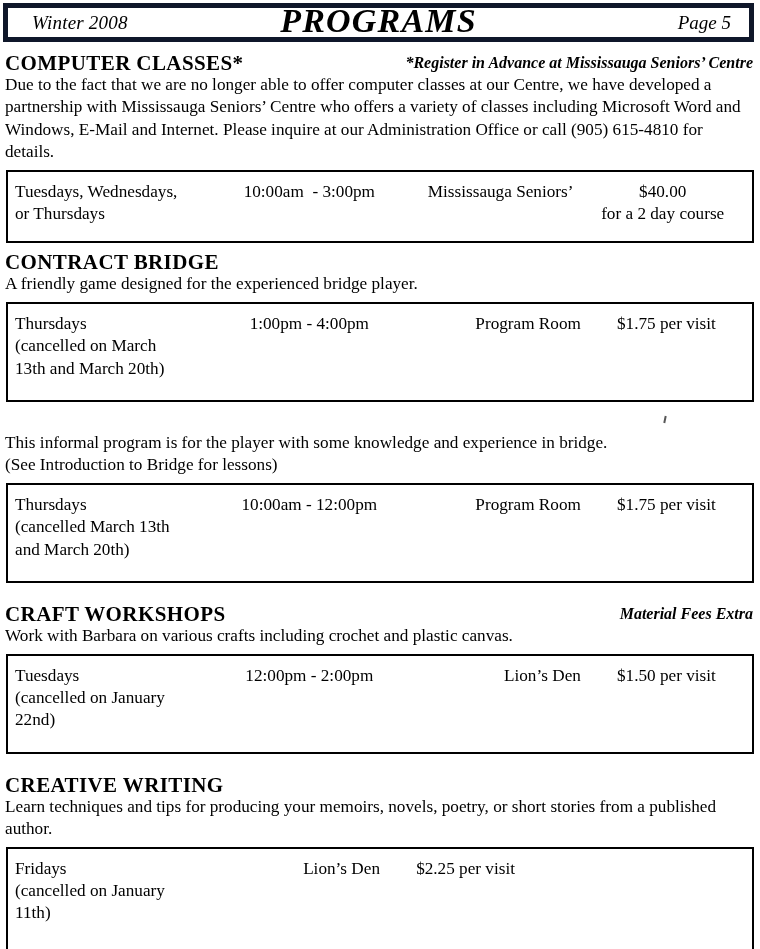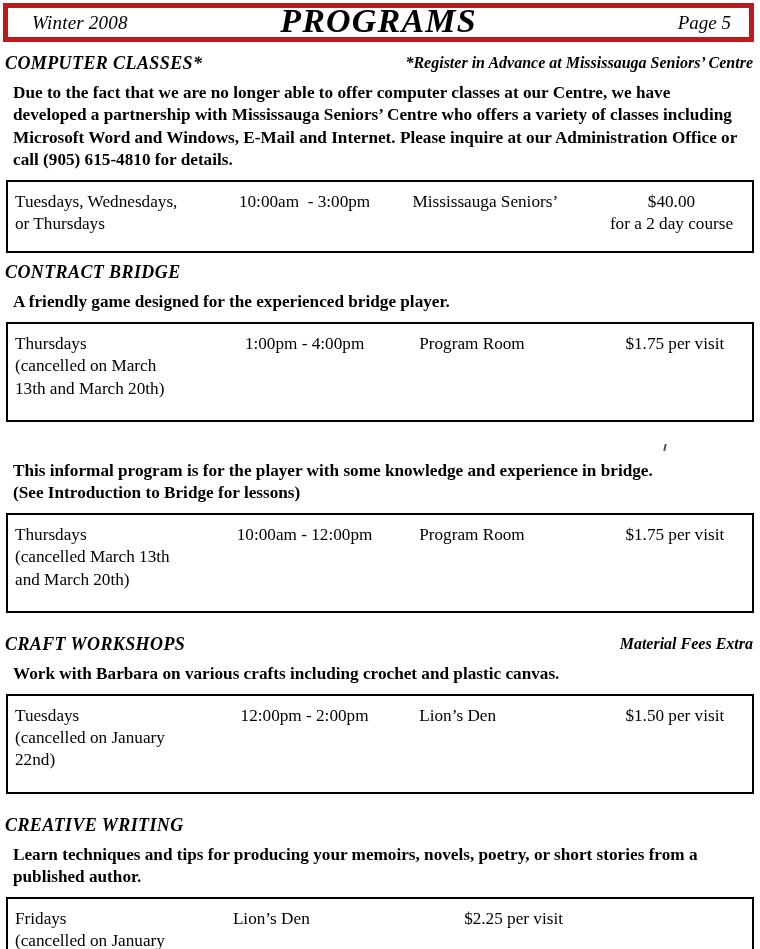--- a/index.html
+++ b/index.html
@@ -25,21 +25,21 @@
   }
 
   
   .masthead {
     position: absolute;
     left: 3px;
     top: 3px;
     width: 751px;
     height: 39px;
     box-sizing: border-box;
-    border: 5px solid #b91c1c;
+    border: 5px solid #0f172a;
     background: #ffffff;
     display: flex;
     align-items: center;
   }
   .masthead-inner {
     position: relative;
     width: 100%;
     height: 100%;
     display: flex;
     align-items: center;
@@ -90,77 +90,74 @@
   }
 
   .sec-head {
     position: relative;
     display: block;
     padding: 0 8px 0 5px;
     height: 22px;
   }
   .sec-title {
     font-weight: bold;
-    font-size: 18px;
+    font-size: 21px;
     font-variant: small-caps;
     letter-spacing: 0.4px;
     line-height: 22px;
     white-space: nowrap;
-    font-style: italic;
   }
   .sec-note {
     position: absolute;
     right: 7px;
     top: 0;
     line-height: 22px;
     font-weight: bold;
     font-style: italic;
     font-size: 16px;
     white-space: nowrap;
   }
 
   .sec-desc {
     padding: 0 6px 0 5px;
     font-size: 17.2px;
     line-height: 22.4px;
   }
   .sec-desc p {
-    margin: 8px;
-    font-weight: bold;
+    margin: 0;
   }
 
   
   .sched {
     box-sizing: border-box;
     margin: 6px 6px 0 6px;
     border: 2px solid #000000;
     background: #ffffff;
   }
   .sched-inner {
     display: flex;
     padding: 9px 0 12px 0;
-    gap: 24px;
   }
   .col {
     font-size: 17.2px;
     line-height: 22.4px;
     box-sizing: border-box;
   }
   .col-days {
     width: 27%;
     padding-left: 7px;
     text-align: left;
   }
   .col-time {
     width: 27%;
     text-align: center;
   }
   .col-place {
     width: 23%;
-    text-align: left;
+    text-align: right;
   }
   .col-fee {
     width: 23%;
     text-align: center;
   }
   .col .ln {
     display: block;
     white-space: pre;
   }
 

